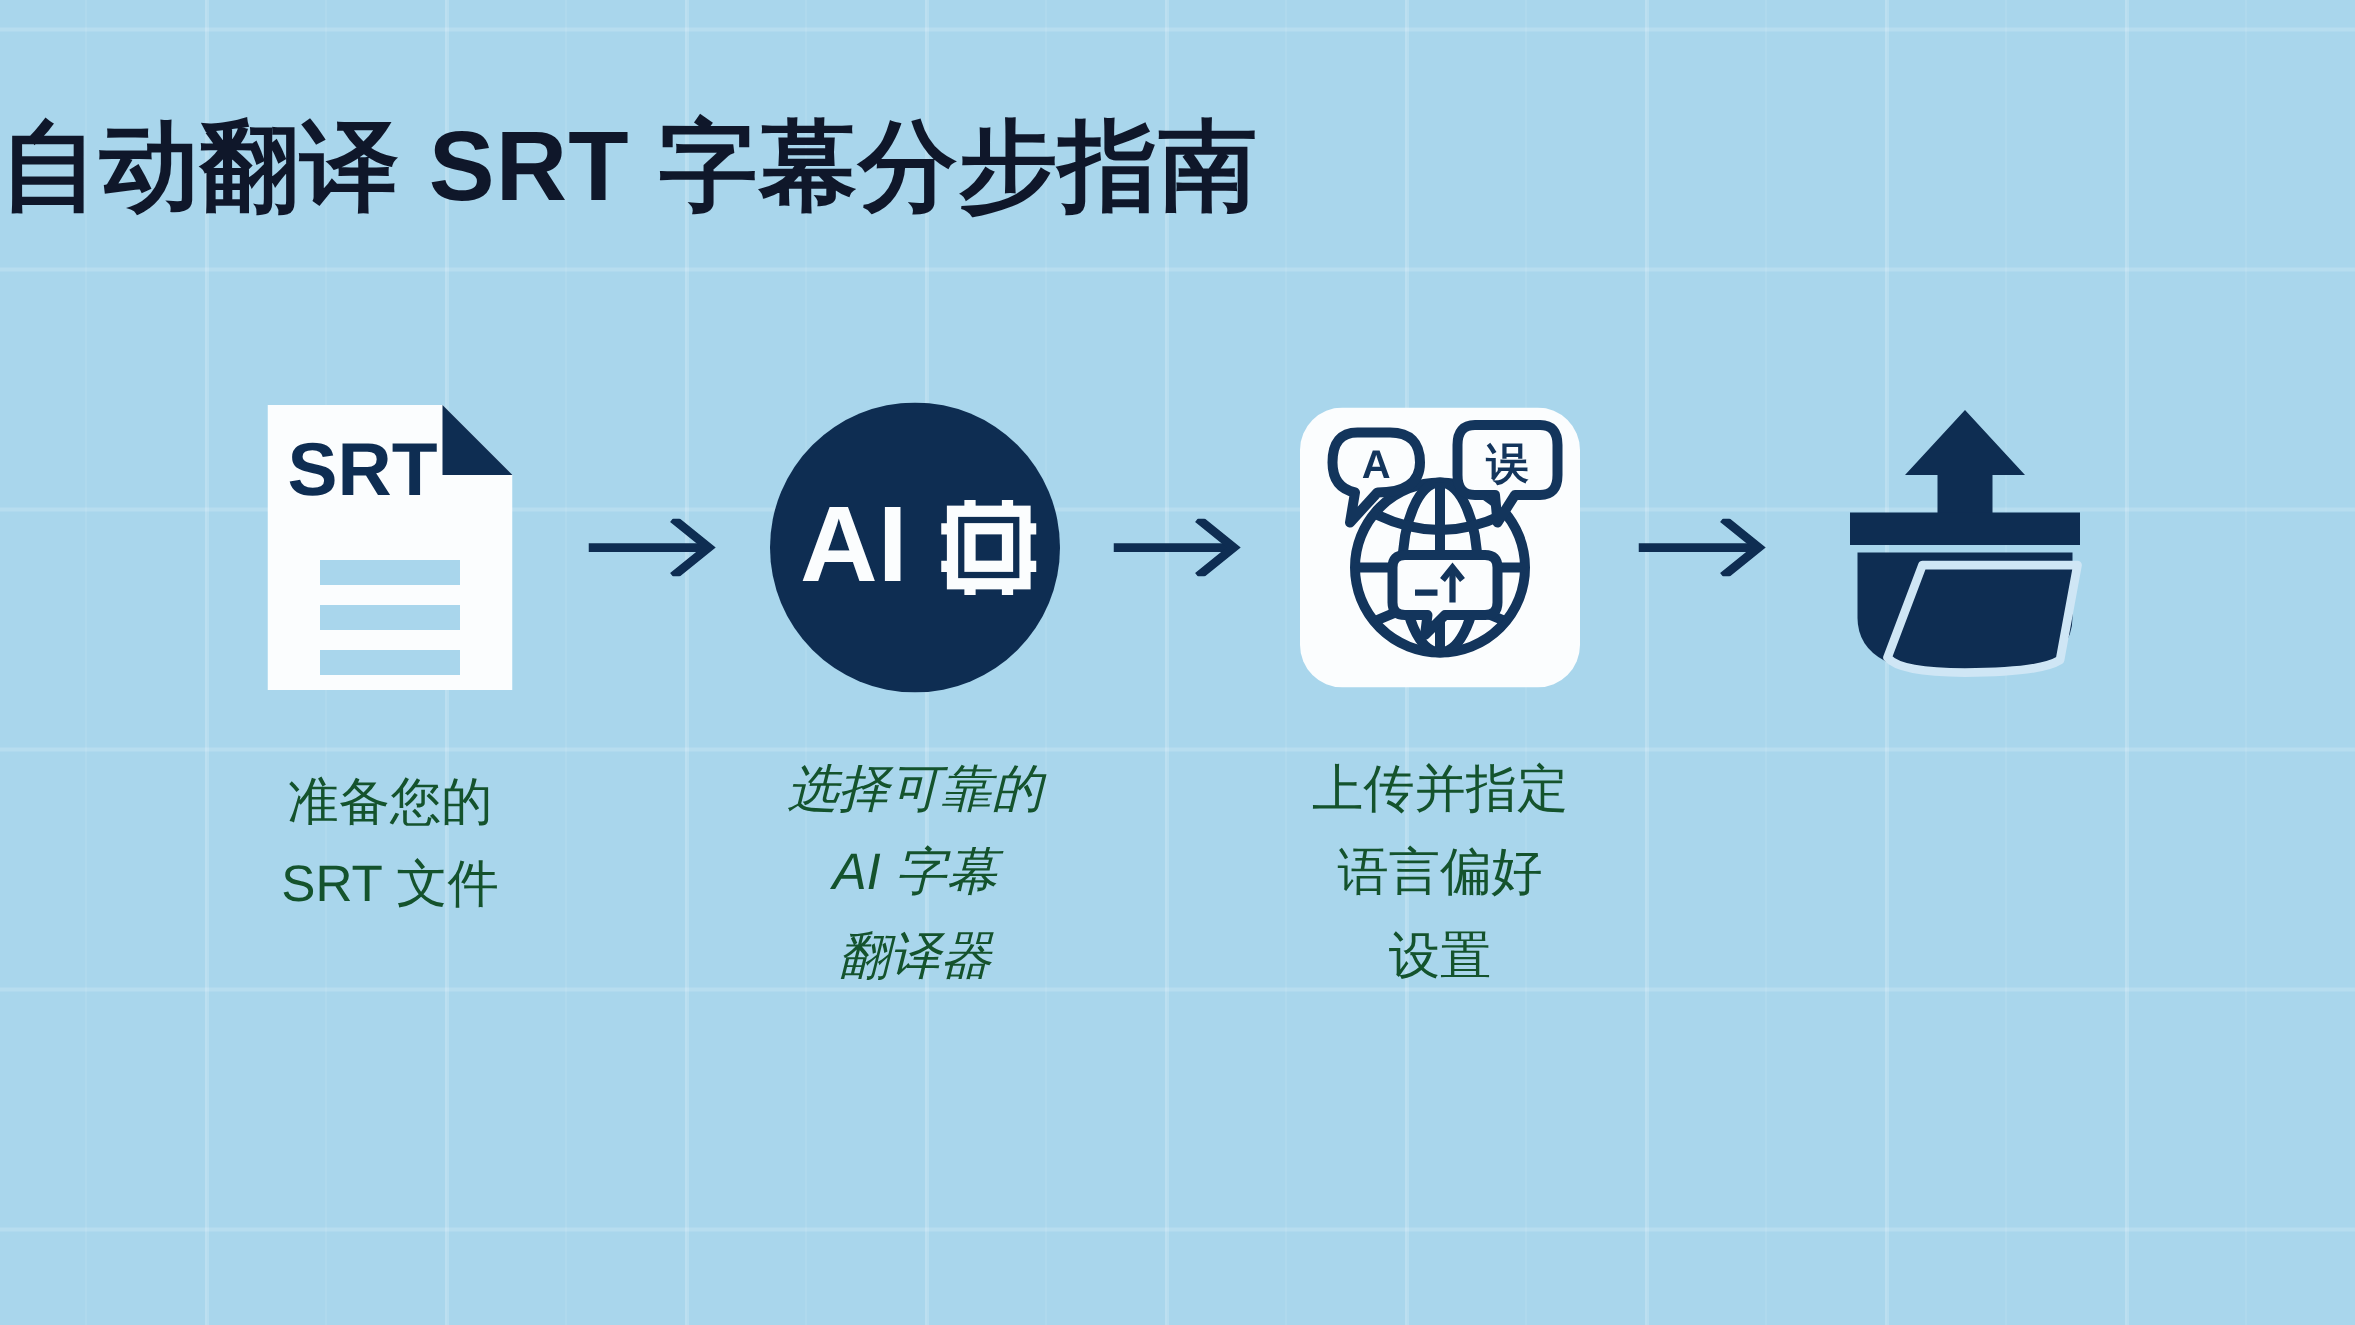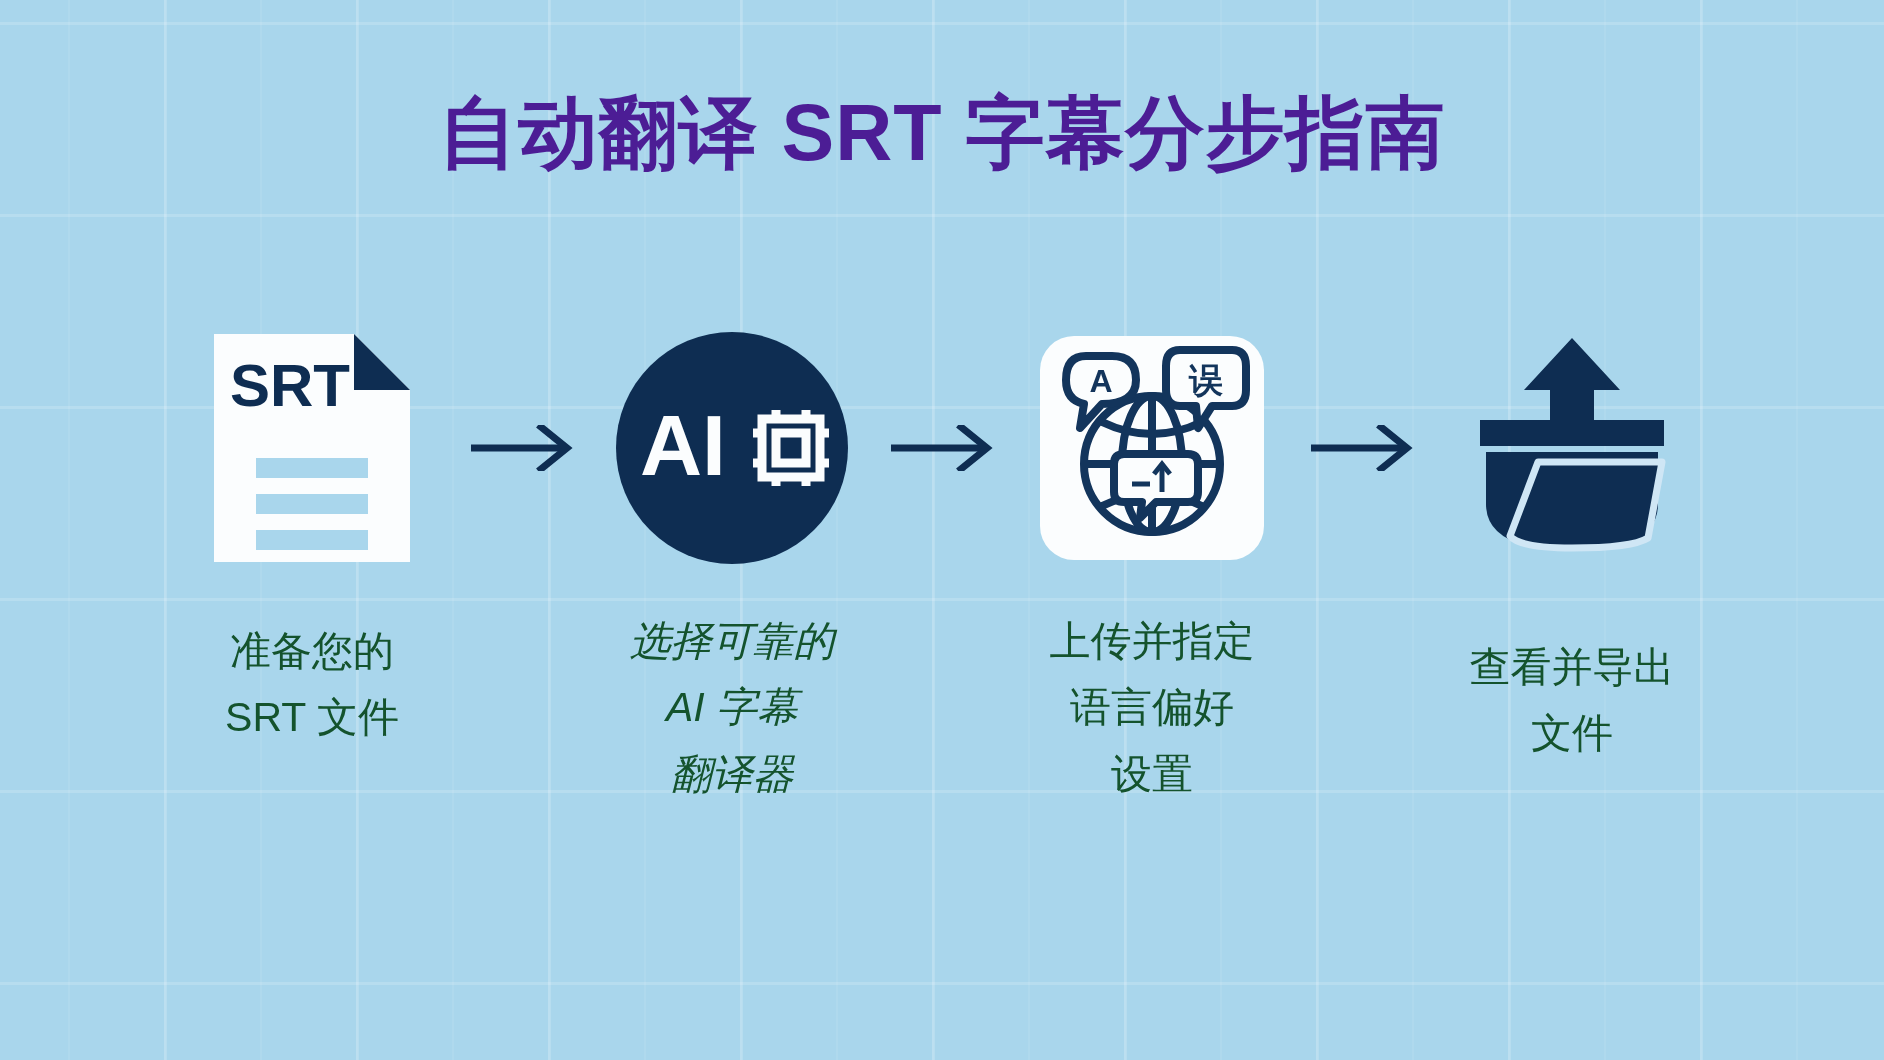--- a/index.html
+++ b/index.html
@@ -30,33 +30,32 @@
     background-size:96px 100%;
     background-position:-28px 0;
   }
 
   #stage{ position:relative; z-index:2; width:1884px; height:1060px; }
 
   
   #page-title{
     position:absolute;
     top:92px; left:0; right:0;
-    text-align:center;
-    color:#4c1d95;
+    color:#0f172a;
     font-size:79px;
     font-weight:700;
     letter-spacing:1px;
     line-height:1.05;
     white-space:nowrap;
   }
 
   
   #steps-row{
     position:absolute;
-    top:328px; left:60px;
+    top:318px; left:60px;
     width:1764px;
     display:flex;
     align-items:flex-start;
     justify-content:center;
   }
   .step{
     width:300px;
     display:flex;
     flex-direction:column;
     align-items:center;
@@ -212,18 +211,16 @@
       <div class="icon-box">
         <svg class="icon-svg" width="200" height="220" viewBox="0 0 200 220">
           <g fill="#0e2d52">
             <polygon points="100,0 148,52 122,52 122,84 78,84 78,52 52,52"></polygon>
           </g>
           <rect x="8" y="82" width="184" height="26" fill="#0e2d52"></rect>
           <path d="M14 114 H186 V166 Q186 212 100 212 Q14 212 14 166 Z" fill="#0e2d52"></path>
           <path d="M66 124 H190 L176 200 Q160 210 100 210 Q48 210 38 198 Z" fill="#0e2d52" stroke="#cfe6f5" stroke-width="7" stroke-linejoin="round"></path>
         </svg>
       </div>
-      <div class="step-caption">查看并导出
-文件</div>
     </div>
 
   </div>
 </div>
 
 </body></html>

